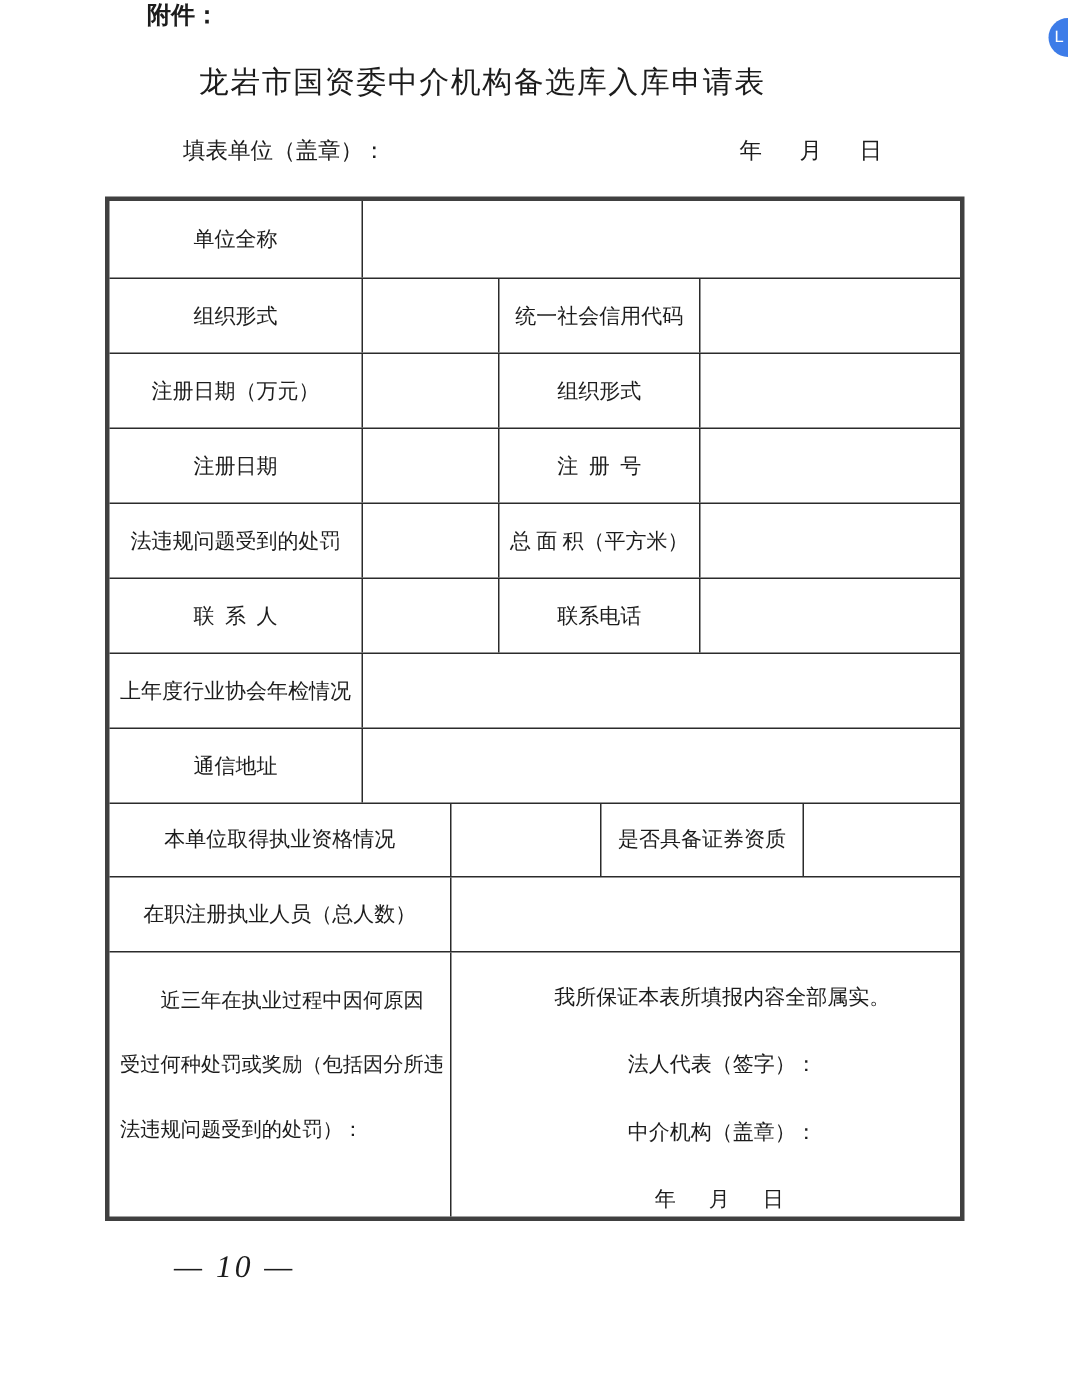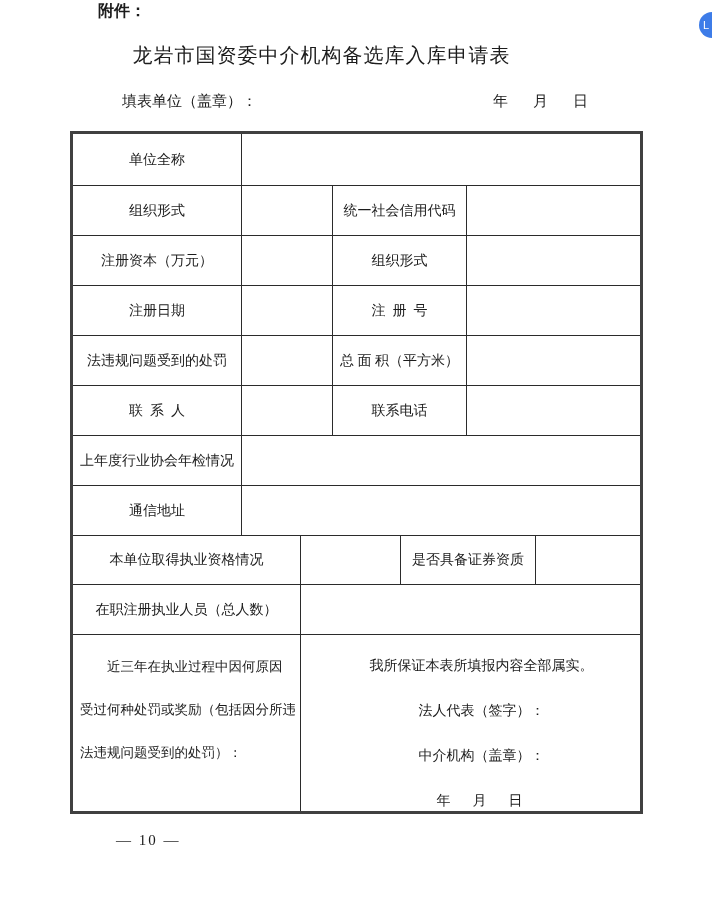--- a/index.html
+++ b/index.html
@@ -11,40 +11,40 @@
   }
   .float-btn{
     position:absolute;top:12px;left:699px;width:26px;height:26px;
     border-radius:50%;display:flex;align-items:center;justify-content:flex-start;
     color:#fff;font-size:11px;font-family:"Liberation Sans",sans-serif;
     padding-left:4px;box-sizing:border-box;
   }
   .content{position:relative;margin-left:70px;width:573px;}
   .attach{font-size:16px;font-weight:bold;line-height:21px;margin-left:28px;}
   .title{margin-top:20px;font-size:20px;font-weight:normal;line-height:28px;text-align:center;padding-right:70px;letter-spacing:1px;}
-  .meta{display:flex;align-items:flex-end;margin-top:22px;height:20px;font-size:15px;}
+  .meta{display:flex;align-items:flex-start;margin-top:22px;height:20px;font-size:15px;}
   .meta-unit{margin-left:52px;}
   .meta-date{margin-left:auto;margin-right:50px;letter-spacing:5px;}
   .tbl{margin-top:20px;border:3px solid #404040;box-sizing:border-box;}
   .trow{display:flex;border-top:1px solid #2b2b2b;}
   .trow:first-child{border-top:none;}
   .cell{border-left:1px solid #2b2b2b;box-sizing:border-box;}
   .cell:first-child{border-left:none;}
   .lab{display:flex;align-items:center;justify-content:center;font-size:14px;text-align:center;white-space:pre;}
   .fill{flex:1;}
   .h51{height:51px}.h49{height:49px}.h48{height:48px}.h177{height:176px}
   .w168{width:168px}.w91{width:91px}.w134{width:134px}
   .w227{width:227px}.w100{width:100px}.w135{width:135px}
   .pen{padding:10px 4px 0 7px;font-size:13.5px;}
   .pen-line{height:43px;line-height:43px;white-space:nowrap;}
   .pen-first{text-indent:27px;}
   .sig{padding:8px 0 0 22px;font-size:14px;}
   .sig-line{height:45px;line-height:45px;white-space:nowrap;text-align:center;}
   .sig-date{letter-spacing:4px;}
-  .pageno{margin-top:18px;margin-left:46px;font-size:15px;letter-spacing:2px;}
+  .pageno{margin-top:18px;margin-left:46px;font-size:21px;letter-spacing:2px;font-style:italic;}
 </style>
 </head>
 <body>
 
 <div class="float-btn" style="background:#3d7ce8;" title="L">L</div>
 
 <div class="content">
 
   <div class="attach">附件：</div>
 
@@ -63,21 +63,21 @@
     </div>
 
     <div class="trow h49">
       <div class="cell lab w168">组织形式</div>
       <div class="cell w91"></div>
       <div class="cell lab w134">统一社会信用代码</div>
       <div class="cell fill"></div>
     </div>
 
     <div class="trow h49">
-      <div class="cell lab w168">注册资本（万元）</div>
+      <div class="cell lab w168">注册日期（万元）</div>
       <div class="cell w91"></div>
       <div class="cell lab w134">组织形式</div>
       <div class="cell fill"></div>
     </div>
 
     <div class="trow h49">
       <div class="cell lab w168">注册日期</div>
       <div class="cell w91"></div>
       <div class="cell lab w134">注  册  号</div>
       <div class="cell fill"></div>

